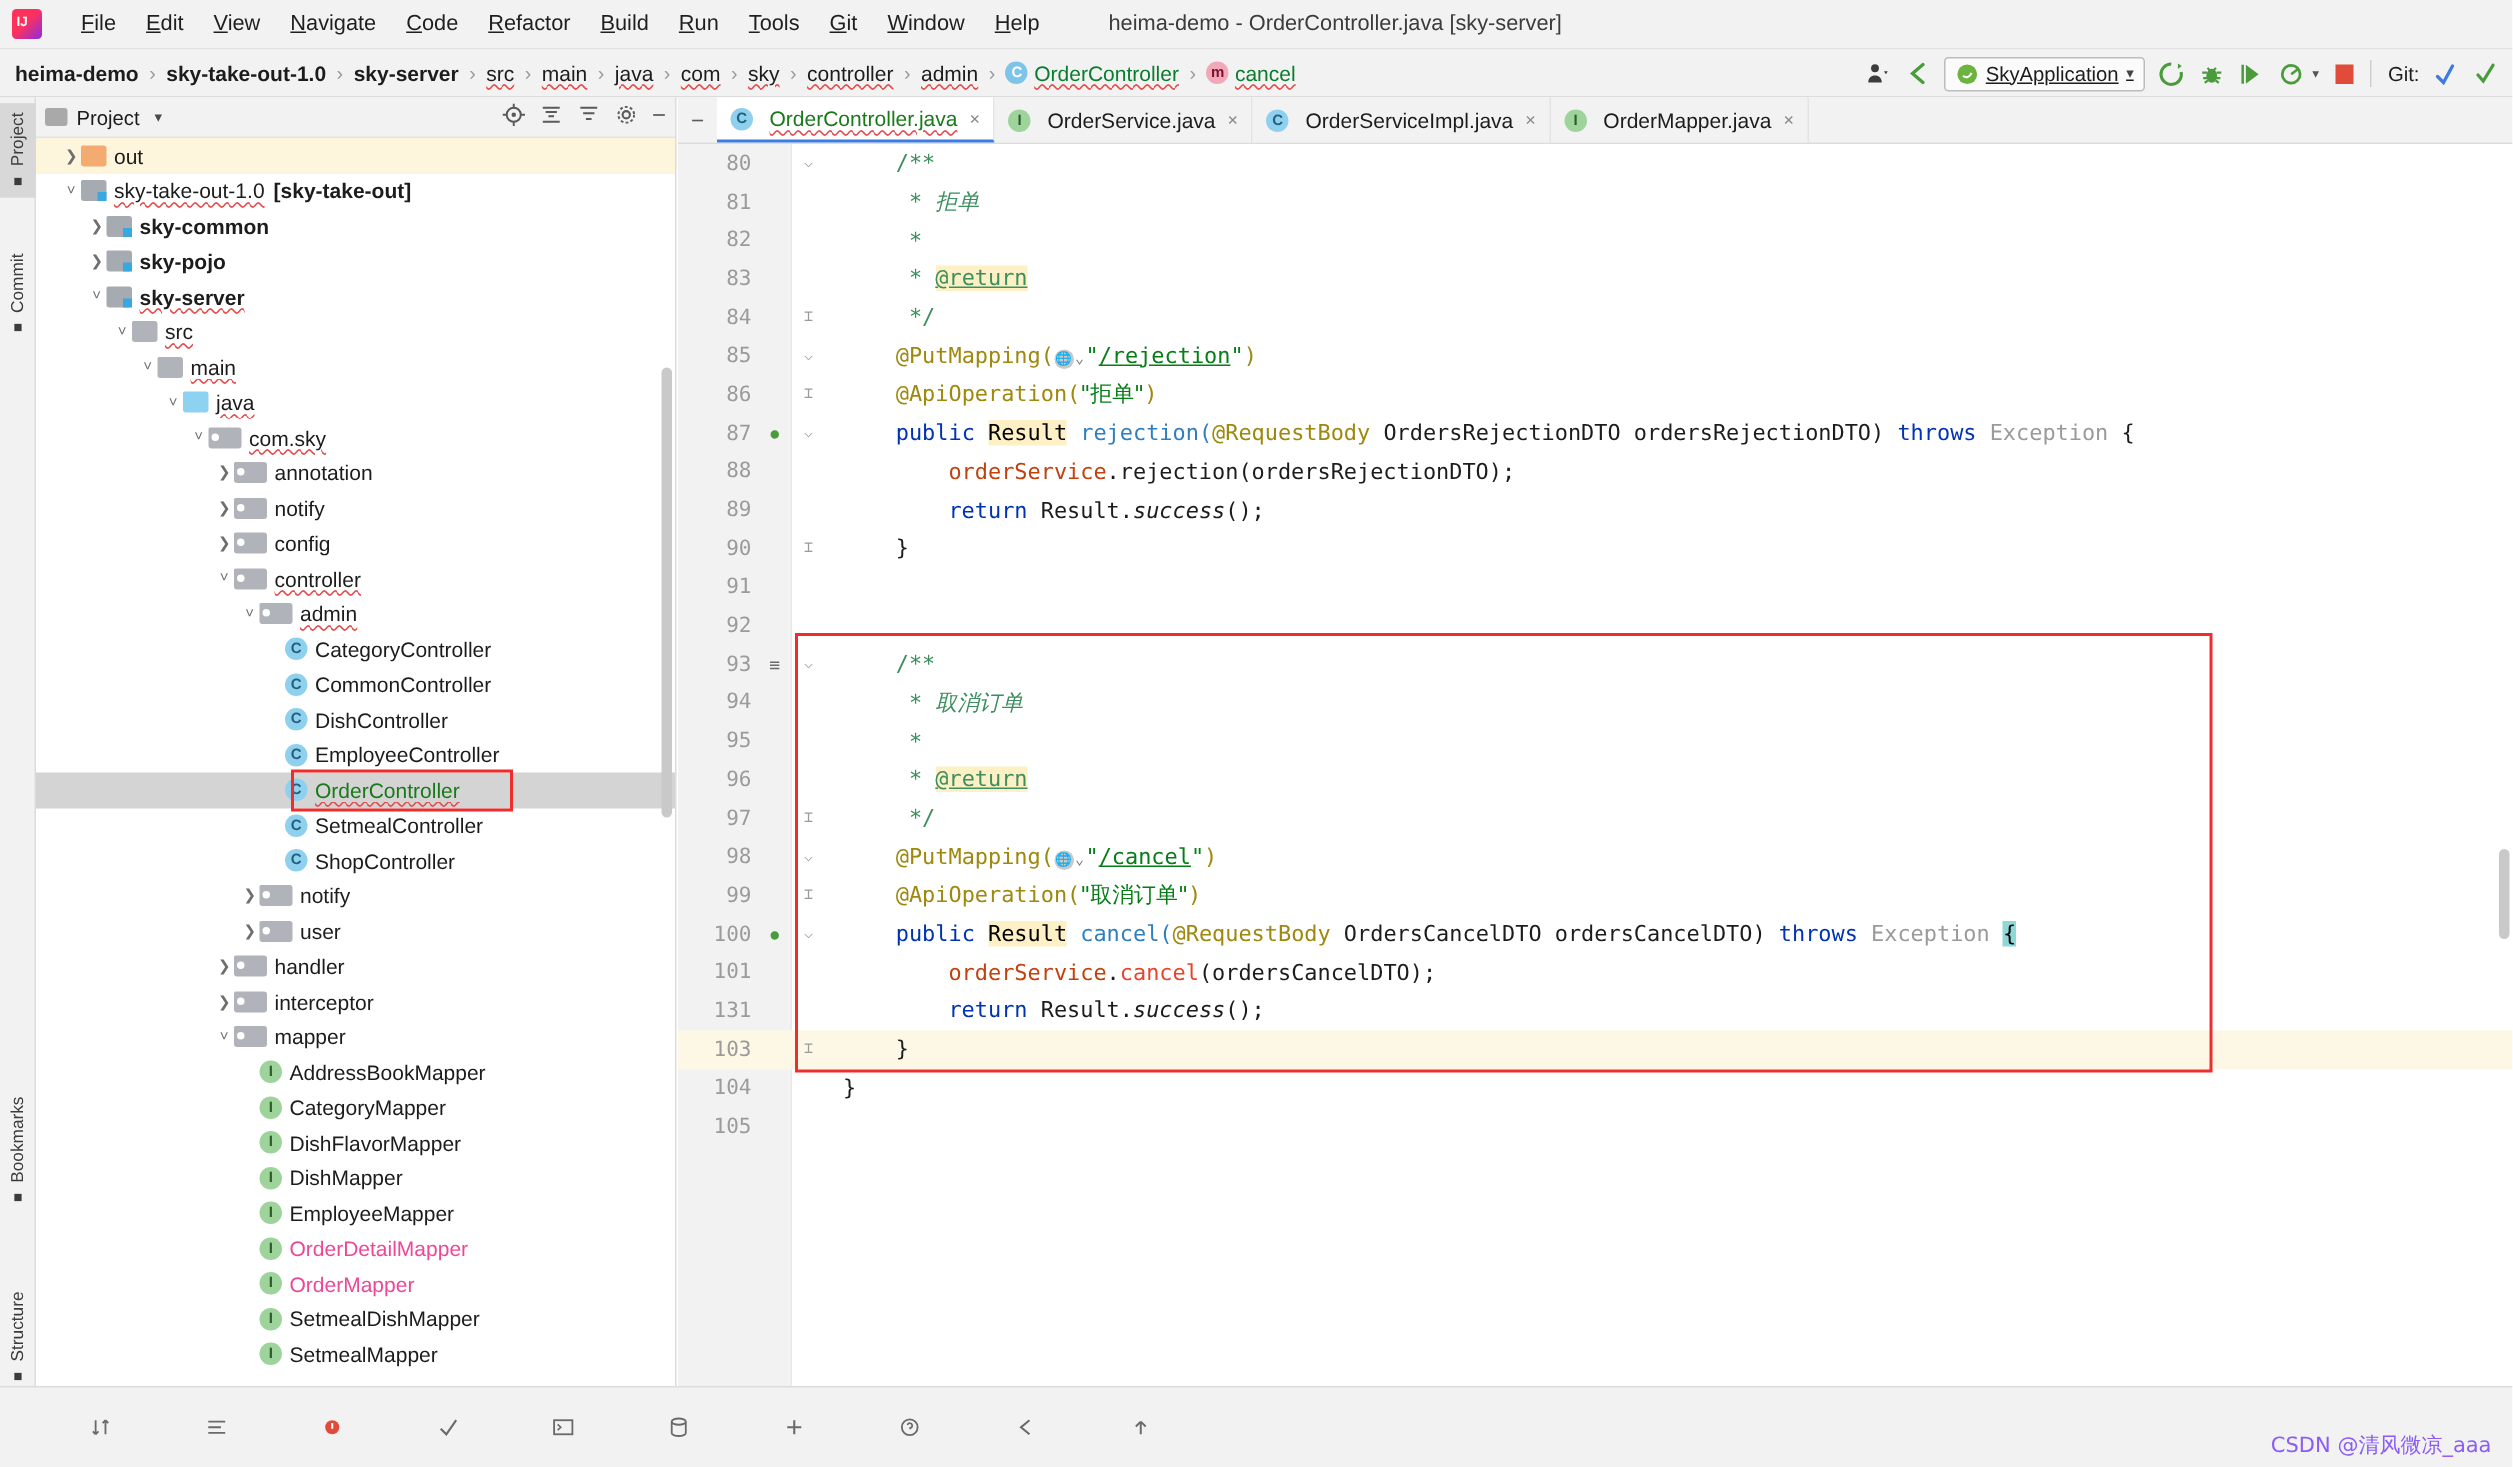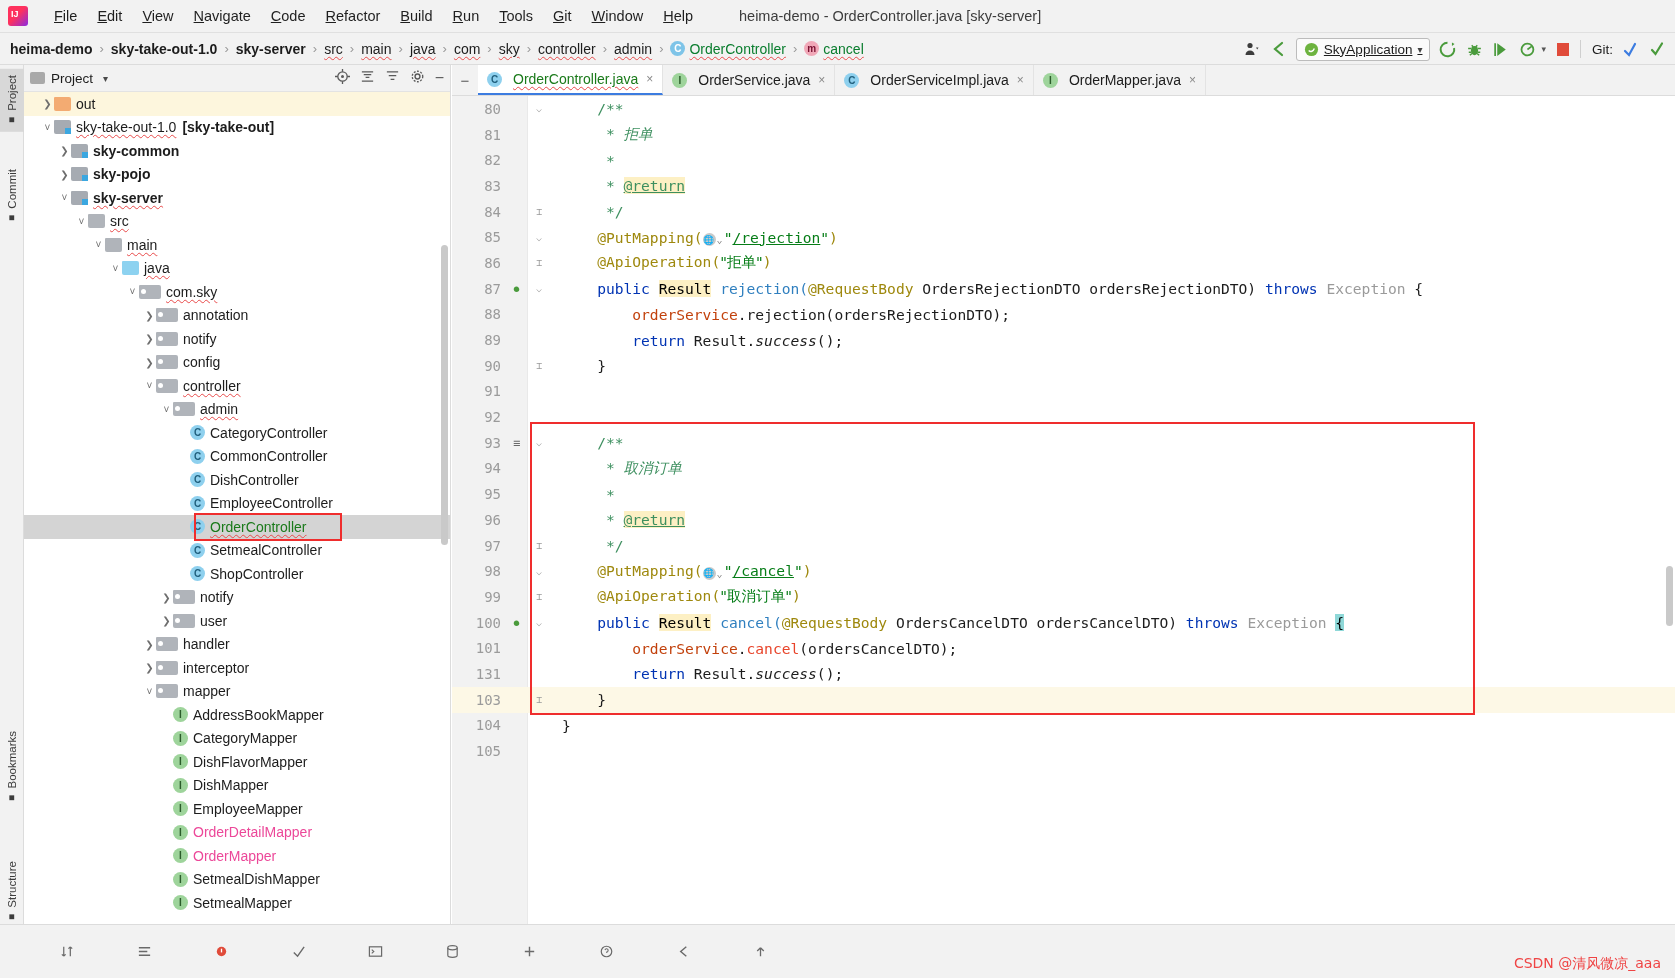--- a/index.html
+++ b/index.html
@@ -152,21 +152,21 @@
   #code-scroll { position:absolute; right:2px; width:7px; background:#c9c9c9;
      border-radius:4px; }
   .run-mark { color:#4a9b3c; font-size:12px; }
 
   
   #statusbar { position:absolute; left:0; right:0; bottom:0; height:54px;
     background:#f2f2f2; border-top:1px solid #dcdcdc; display:flex;
     align-items:center; padding-left:60px; gap:62px; }
   .sb-item { font-size:13px; color:#555; display:flex; align-items:center; gap:5px;}
   #watermark { position:absolute; right:14px; bottom:5px; font-size:14px;
-    color:#ef4444; font-family:"DejaVu Sans", sans-serif; }
+    color:#8b5cf6; font-family:"DejaVu Sans", sans-serif; }
 </style>
 </head>
 <body>
 
 <div id="menubar">
   <div id="app-logo"></div>
   <div id="menu-items" style="display:flex">
       <div class="menu-item"><span class="u">F</span>ile</div>
       <div class="menu-item"><span class="u">E</span>dit</div>
       <div class="menu-item"><span class="u">V</span>iew</div>

